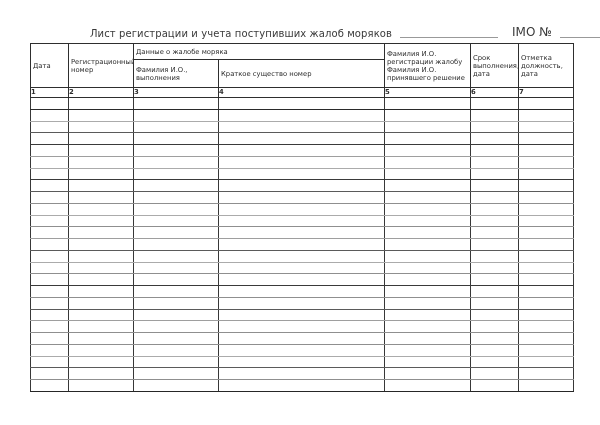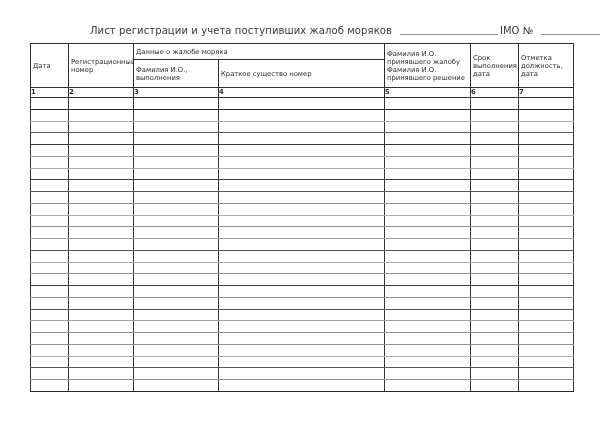--- a/index.html
+++ b/index.html
@@ -21,23 +21,23 @@
     display: flex;
     align-items: flex-end;
     white-space: nowrap;
   }
   .doc-title {
     font-size: 10px;
     letter-spacing: 0.1px;
     color: #3a3a3a;
   }
   .imo-label {
-    font-size: 10px;
+    font-size: 12px;
     color: #3a3a3a;
-    margin-left: 2px;
+    margin-left: 14px;
   }
   .blank-line {
     display: inline-block;
     height: 2px;
     border-bottom: 1.6px solid #999999;
     margin-bottom: 1px;
   }
   .blank-line.line-after-title { width: 98px; margin-left: 8px; }
   .blank-line.line-after-imo   { width: 64px; margin-left: 8px; }
 
@@ -102,21 +102,21 @@
       <col style="width:86px">
       <col style="width:48px">
       <col style="width:55px">
     </colgroup>
     <thead>
       <tr class="row-group">
         <th rowspan="2">Дата</th>
         <th rowspan="2">Регистрационный номер</th>
         <th colspan="2">Данные о жалобе моряка</th>
         <th rowspan="2">
-          <div>Фамилия И.О. принявшего жалобу</div>
+          <div>Фамилия И.О. регистрации жалобу</div>
           <div>Фамилия И.О. принявшего решение</div>
         </th>
         <th rowspan="2">Срок выполнения, дата</th>
         <th rowspan="2">Отметка должность, дата</th>
       </tr>
       <tr class="row-sub">
         <th>Фамилия И.О., выполнения</th>
         <th>Краткое существо номер</th>
       </tr>
       <tr class="row-num">

